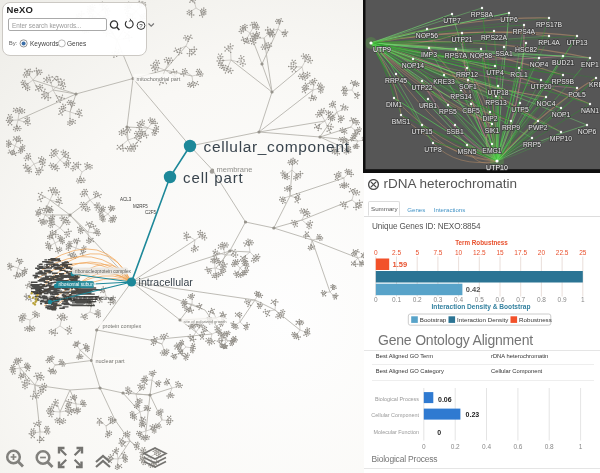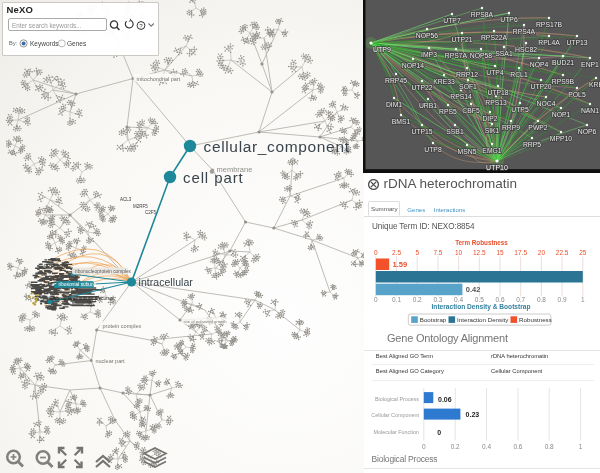--- a/index.html
+++ b/index.html
@@ -49,21 +49,21 @@
           <text x="145" y="214">C2F5</text>
 <text x="44" y="268">RPS1 A</text>
 <text x="47" y="300" fill="#262624">ribosomal large subunit precursor</text>
 </g>
 <rect x="72" y="267.5" width="56" height="7" rx="2" fill="#e9e7e3" opacity="0.92"></rect>
 <text x="75" y="272.7" font-size="4.8" fill="#5a5a56">ribonucleoprotein complex</text>
 <rect x="56" y="281" width="38" height="7" rx="2" fill="#1d8899" opacity="0.88"></rect>
 <text x="58.5" y="286.2" font-size="4.8" fill="#fff">ribosomal subunit</text>
 </g>
 </svg>
-<div class="abs" style="left:2px;top:2px;width:157px;height:54px;background:rgba(255,255,255,.96);border:1px solid #ccc9c4;border-radius:1px">
+<div class="abs" style="left:2px;top:2px;width:145px;height:54px;background:rgba(255,255,255,.96);border:1px solid #ccc9c4;border-radius:8px">
 <div class="abs" style="left:3.5px;top:0.5px;font-size:9.5px;font-weight:bold;letter-spacing:.2px;color:#222">NeXO</div>
 <div class="abs" style="left:5px;top:15px;width:99px;height:13px;border:1px solid #aaa;border-radius:2px;background:#fff">
 <span class="abs" style="left:3px;top:3px;font-size:6.3px;color:#999;white-space:nowrap">Enter search keywords...</span>
       </div>
 <svg class="abs" style="left:105px;top:15px" width="52" height="15">
 <circle cx="6" cy="6.5" r="3.6" stroke="#333" stroke-width="1.3" fill="none"></circle>
         <line x1="8.6" y1="9.1" x2="11.4" y2="12" stroke="#333" stroke-width="1.5"></line>
 <g stroke="#333" stroke-width="1.15" fill="none">
           <path d="M18.6 3.2a3.9 3.9 0 1 0 4.4 -0.6"></path>
           <path d="M22.2 0.8l.8 1.8l-2.1 .7" stroke-width="0.85"></path>
@@ -320,21 +320,21 @@
 <div id="detail">
 <svg class="abs" style="left:4px;top:6px" width="12" height="12">
       <circle cx="5.5" cy="5.5" r="4.9" stroke="#4a4a4a" stroke-width="1.3" fill="none"></circle>
       <path d="M2.9 2.9l5.2 5.2M8.1 2.9l-5.2 5.2" stroke="#4a4a4a" stroke-width="1.3"></path>
     </svg>
 <div class="abs" style="left:19.5px;top:3.2px;font-size:13.5px;color:#555">rDNA heterochromatin</div>
 <div class="abs" style="left:0;top:42.5px;width:236px;border-bottom:1px solid #ddd"></div>
 <div class="abs" style="left:4.4px;top:27.7px;width:31.8px;height:15.3px;background:#fff;border:1px solid #ddd;border-bottom:1px solid #fff;border-radius:2px 2px 0 0;font-size:6.2px;color:#555;text-align:center;line-height:14.5px">Summary</div>
 <div class="abs" style="left:43.3px;top:33.3px;font-size:6.1px;color:#4293c6">Genes</div>
 <div class="abs" style="left:69.8px;top:33.3px;font-size:6.1px;color:#4293c6">Interactions</div>
-<div class="abs" style="left:8px;top:48.8px;font-size:8.2px;letter-spacing:-0.1px;color:#555">Unique Term ID: NEXO:8854</div>
+<div class="abs" style="left:8px;top:48.8px;font-size:8.2px;letter-spacing:-0.1px;color:#555">Unique Genes ID: NEXO:8854</div>
 <svg class="abs" style="left:0;top:63.5px" width="236" height="94" font-family="Liberation Sans,sans-serif">
 <text x="117.5" y="8" font-size="6.3" font-weight="bold" fill="#e8512e" text-anchor="middle">Term Robustness</text>
 <g font-size="6.5" fill="#e8512e" text-anchor="middle">
 <text x="11.8" y="17.5">0</text>
         <text x="32.5" y="17.5">2.5</text>
         <text x="53.2" y="17.5">5</text>
         <text x="73.9" y="17.5">7.5</text>
         <text x="94.6" y="17.5">10</text>
         <text x="115.3" y="17.5">12.5</text>
         <text x="136" y="17.5">15</text>
@@ -376,21 +376,21 @@
 </g>
 <text x="117" y="72" font-size="6.6" font-weight="bold" fill="#33809f" text-anchor="middle">Interaction Density &amp; Bootstrap</text>
 <rect x="44.3" y="77" width="142.5" height="11.2" fill="#fff" stroke="#ccc" rx="2"></rect>
 <rect x="47.2" y="79.3" width="6.6" height="6.6" fill="#58a3c9"></rect>
       <text x="55.8" y="85.2" font-size="6.2" fill="#333">Bootstrap</text>
 <rect x="84.5" y="79.3" width="6.6" height="6.6" fill="#2b7494"></rect>
       <text x="93.1" y="85.2" font-size="6.2" fill="#333">Interaction Density</text>
 <rect x="146.5" y="79.3" width="6.6" height="6.6" fill="#f2512a"></rect>
       <text x="155.1" y="85.2" font-size="6.2" fill="#333">Robustness</text>
 </svg>
-<div class="abs" style="left:23px;top:158.5px;font-size:11px;letter-spacing:-0.2px;color:#757575">Gene Ontology Alignment</div>
+<div class="abs" style="left:14px;top:158.5px;font-size:14px;letter-spacing:-0.2px;color:#757575">Gene Ontology Alignment</div>
 <div class="abs" style="left:0;top:177.3px;width:236px;border-bottom:1px solid #e5e5e5"></div>
 <div class="abs" style="left:11.8px;top:179.8px;font-size:5.8px;color:#333">Best Aligned GO Term</div>
 <div class="abs" style="left:127px;top:179.8px;font-size:5.8px;color:#333">rDNA heterochromatin</div>
 <div class="abs" style="left:8px;top:191px;width:222px;border-bottom:1px solid #eee"></div>
 <div class="abs" style="left:11.8px;top:195.3px;font-size:5.8px;color:#333">Best Aligned GO Category</div>
 <div class="abs" style="left:127px;top:195.3px;font-size:5.8px;color:#333">Cellular Component</div>
 <div class="abs" style="left:8px;top:206.7px;width:222px;border-bottom:1px solid #eee"></div>
 <svg class="abs" style="left:0;top:212px" width="236" height="68" font-family="Liberation Sans,sans-serif">
 <g stroke="#ddd" stroke-width="0.8">
         <line x1="59.8" y1="3" x2="59.8" y2="55.5"></line>

